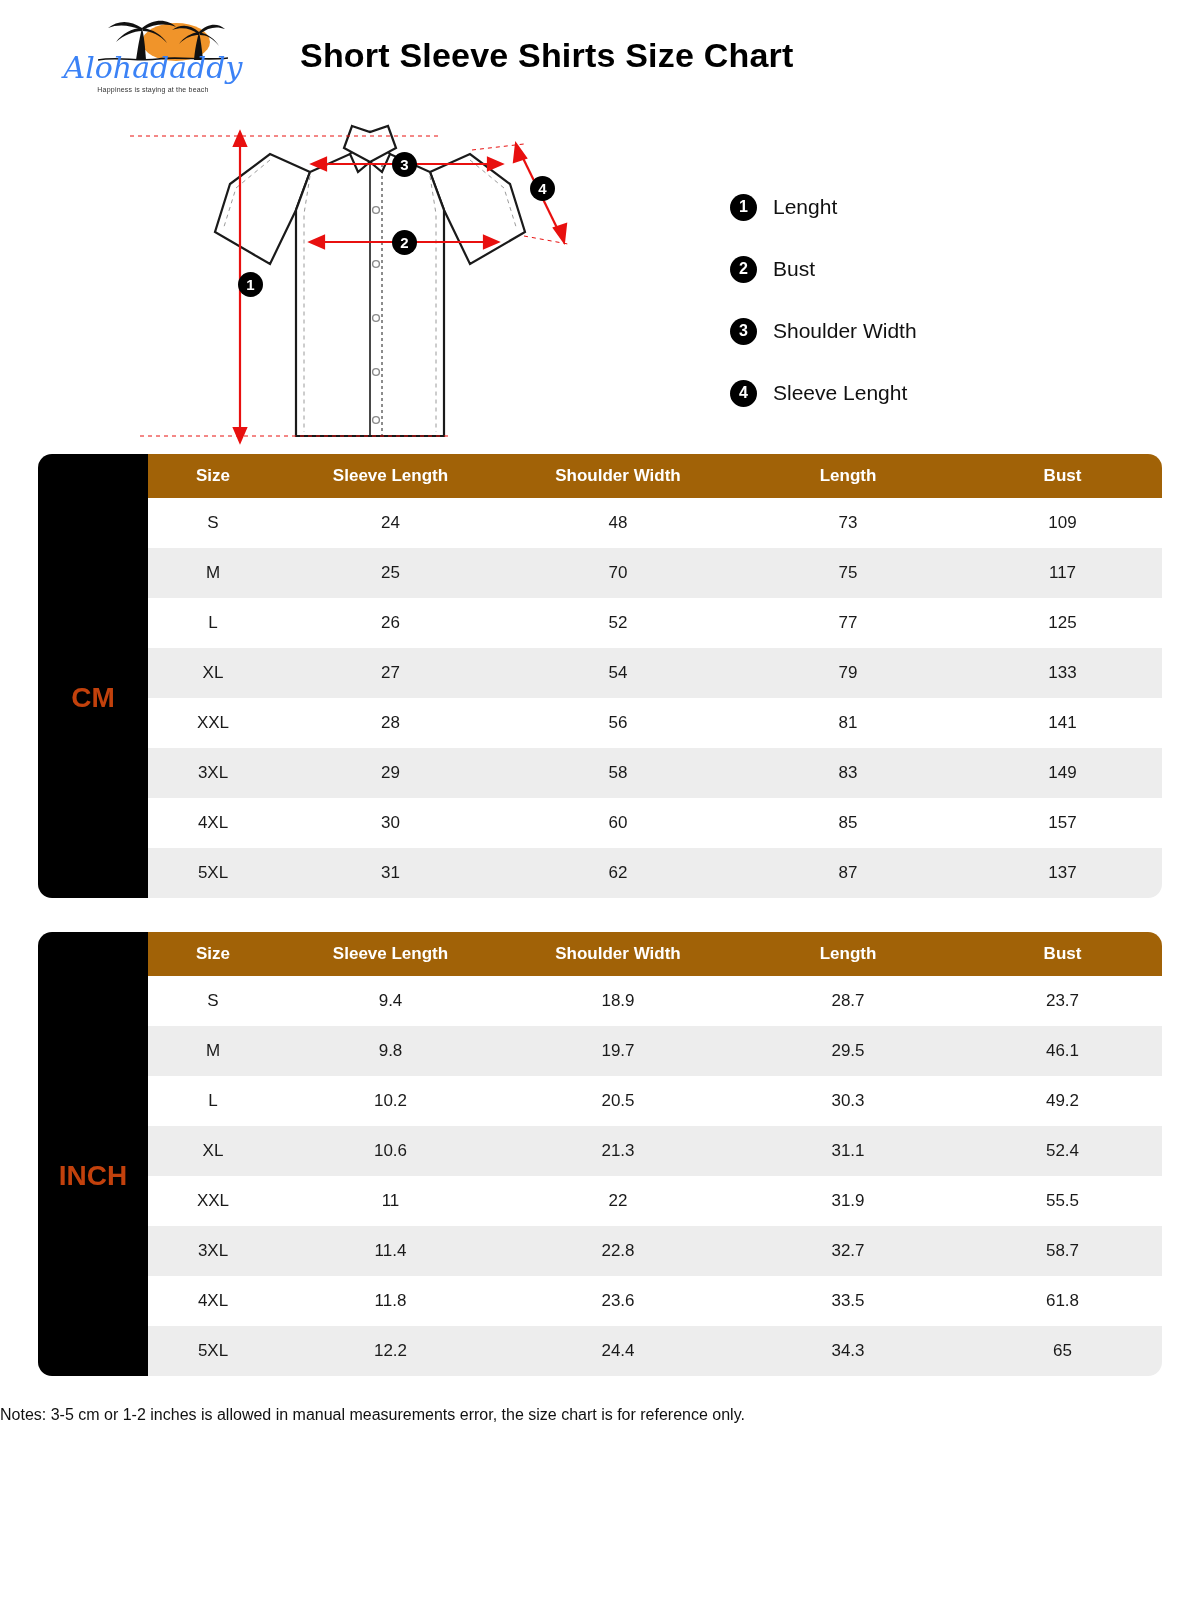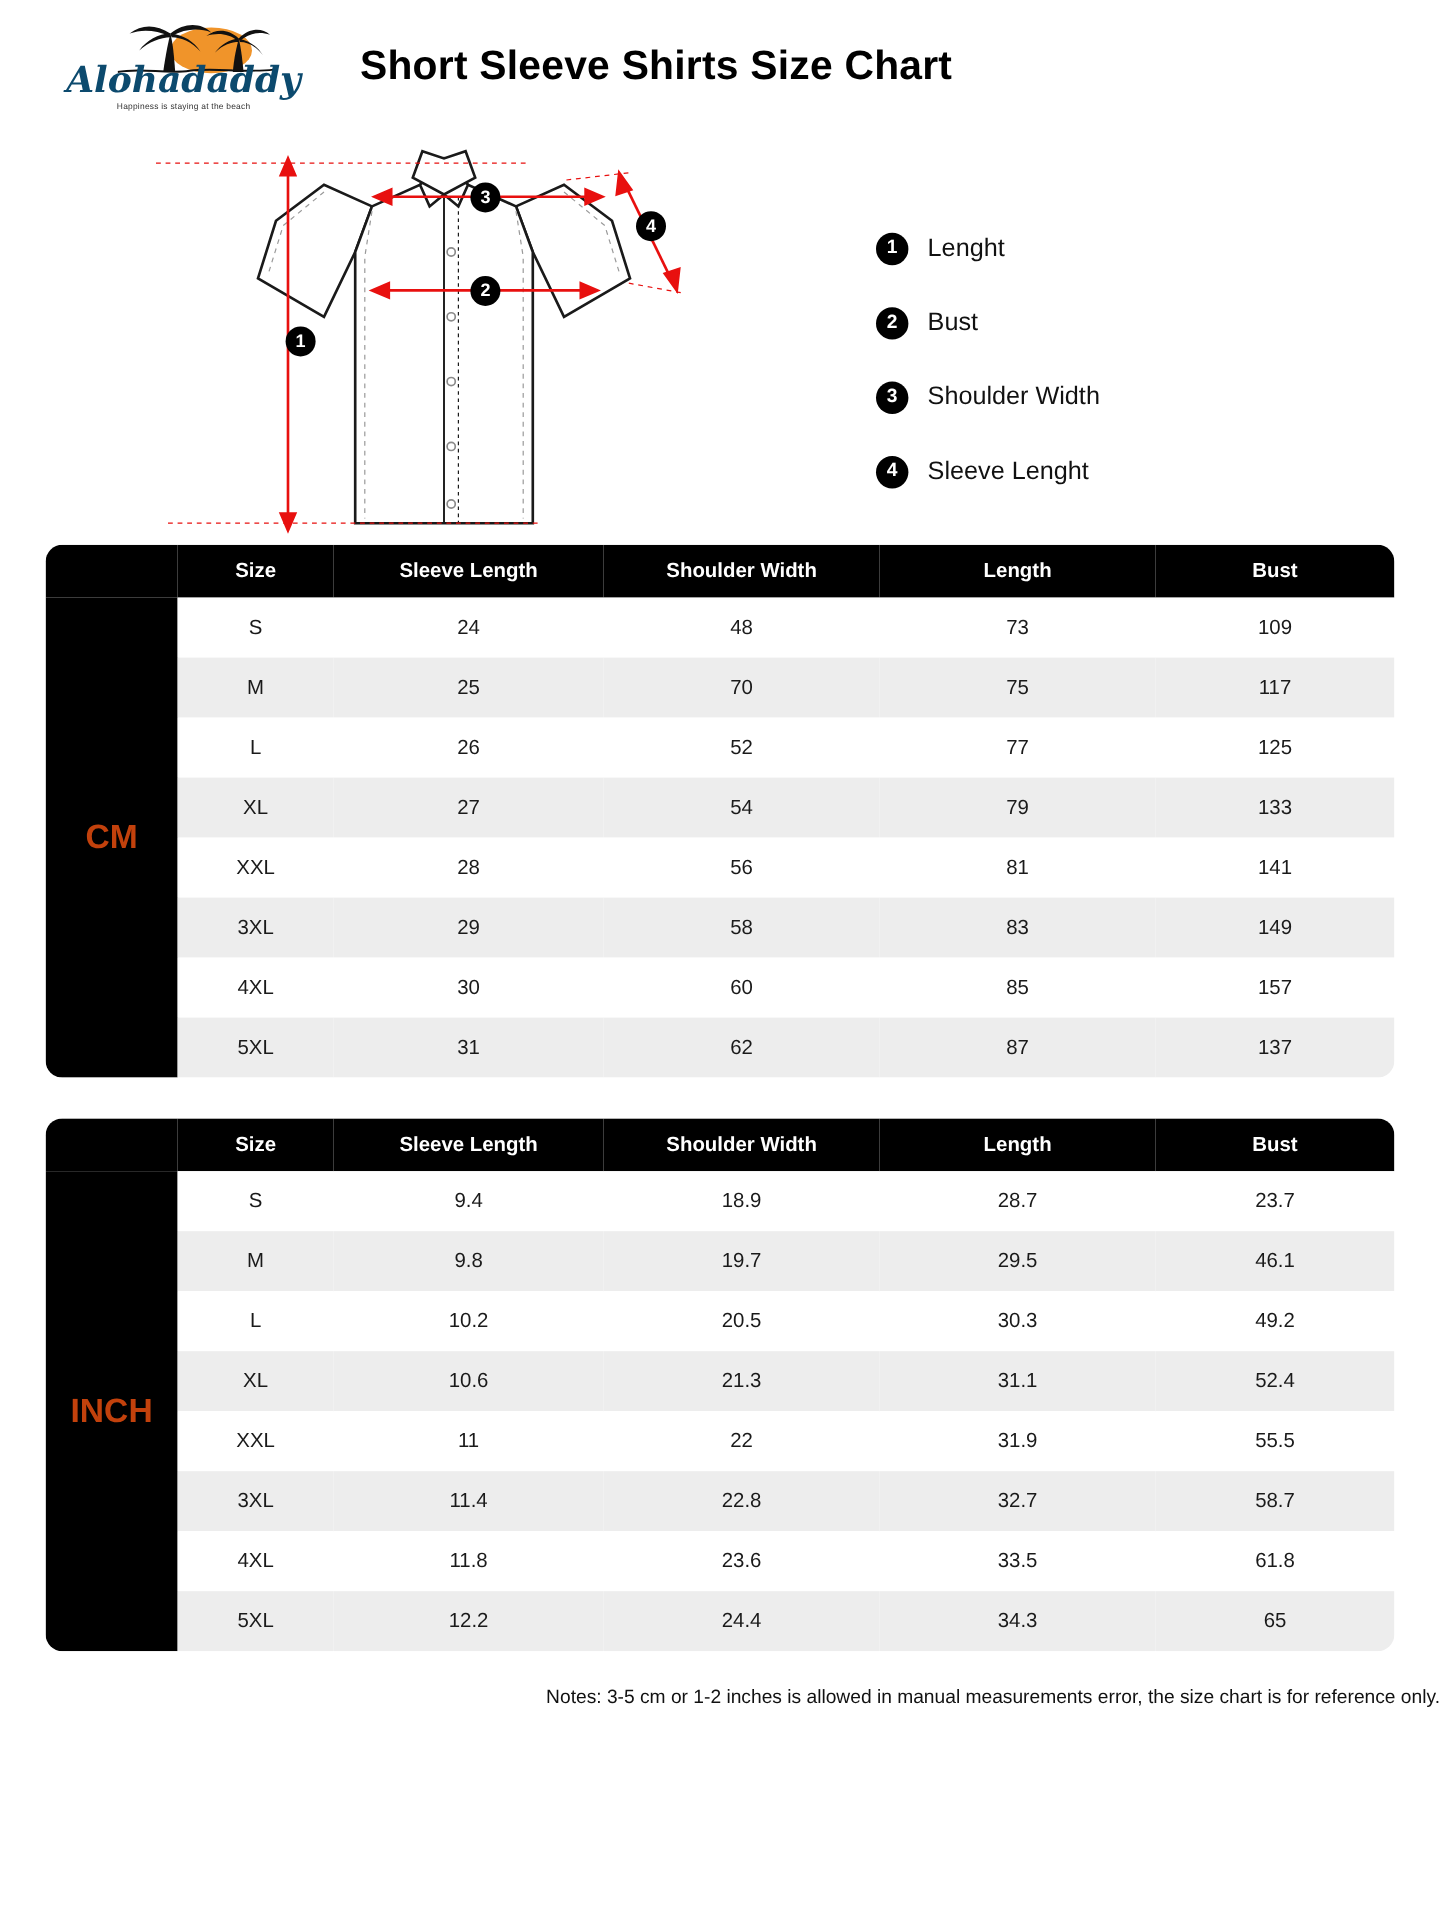--- a/index.html
+++ b/index.html
@@ -31,25 +31,25 @@
     position: absolute;
     left: 60px; top: 2px;
     width: 130px; height: 46px;
   }
   .brand-name {
     position: absolute;
     left: 0; top: 36px;
     width: 230px;
     text-align: center;
     font-family: "DejaVu Serif", serif;
-    font-weight: bold;
+    font-weight: normal;
     font-style: italic;
     font-size: 30px;
     letter-spacing: 0px;
-    color: #0c4a6e;
+    color: #3b82f6;
   }
   .brand-tag {
     position: absolute;
     left: 0; top: 72px;
     width: 230px;
     text-align: center;
     font-size: 7px;
     color: #333;
     letter-spacing: .2px;
   }
@@ -119,21 +119,21 @@
   .table-block {
     position: relative;
     margin: 0 38px;
   }
   table {
     border-collapse: collapse;
     width: 1124px;
     table-layout: fixed;
   }
   thead th {
-    background: #000000;
+    background: #a16207;
     color: #fff;
     font-size: 17px;
     font-weight: bold;
     height: 44px;
     text-align: center;
   }
   thead th.unit-head {
     background: #000;
   }
   tbody td {
@@ -149,21 +149,21 @@
     color: #c2410c;
     font-size: 28px;
     font-weight: bold;
     vertical-align: middle;
   }
   .tbl-shell {
     border-radius: 14px;
     overflow: hidden;
   }
   .notes {
-    text-align: right;
+    text-align: left;
     font-size: 16px;
     color: #111;
     margin-top: 30px;
   }
   .spacer { height: 34px; }
 </style>
 </head>
 <body>
 
 <div class="page">

